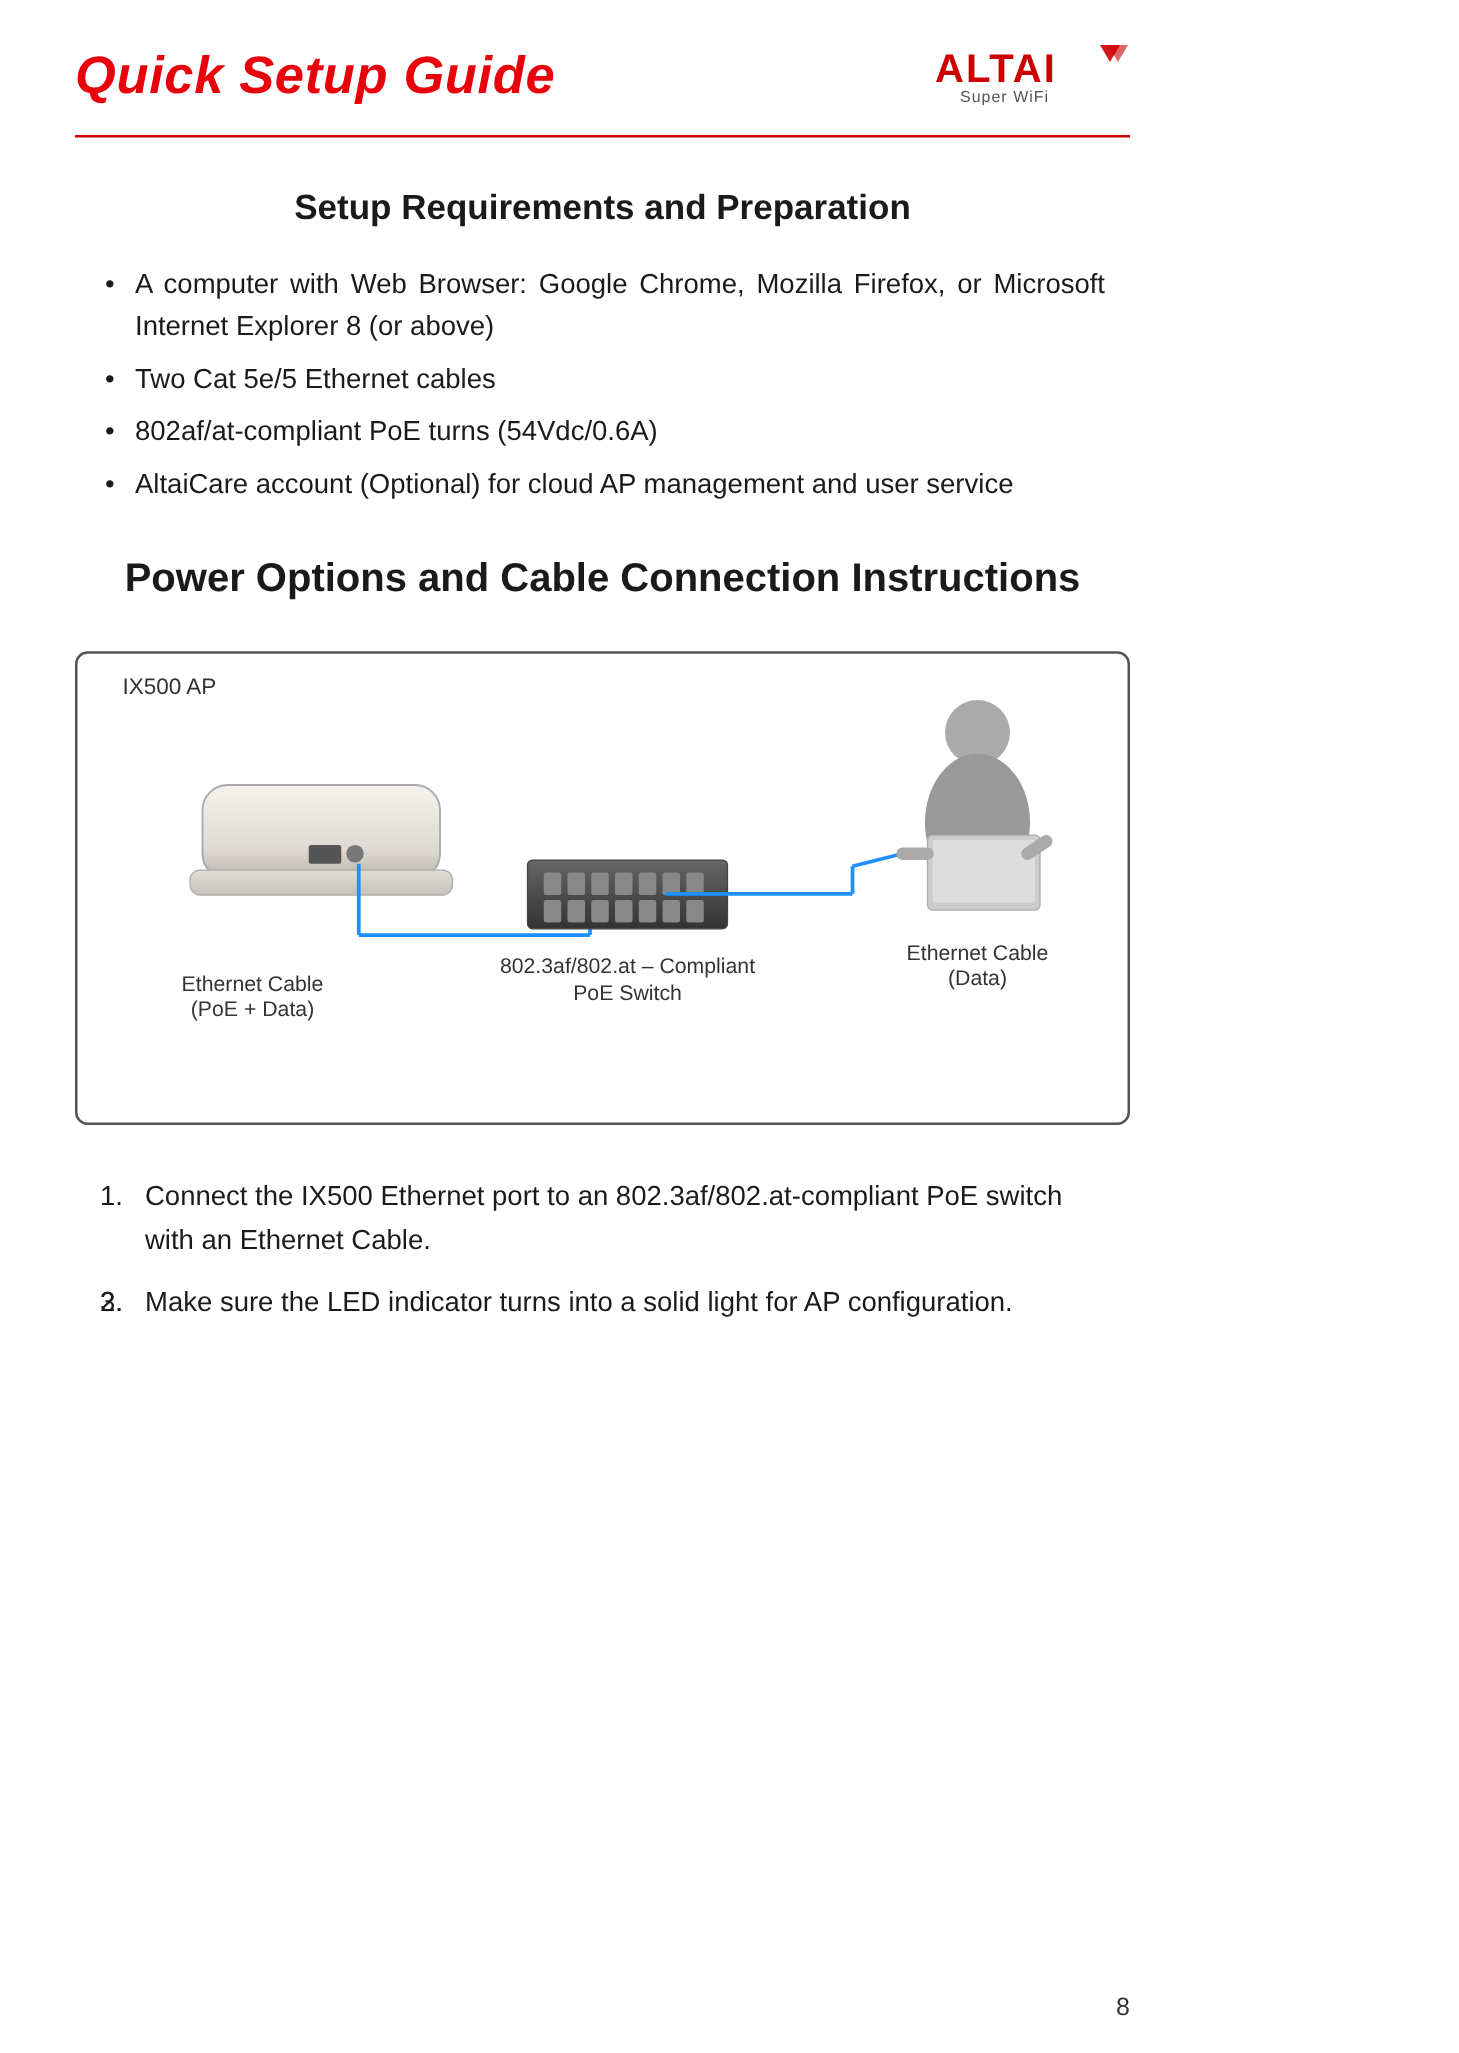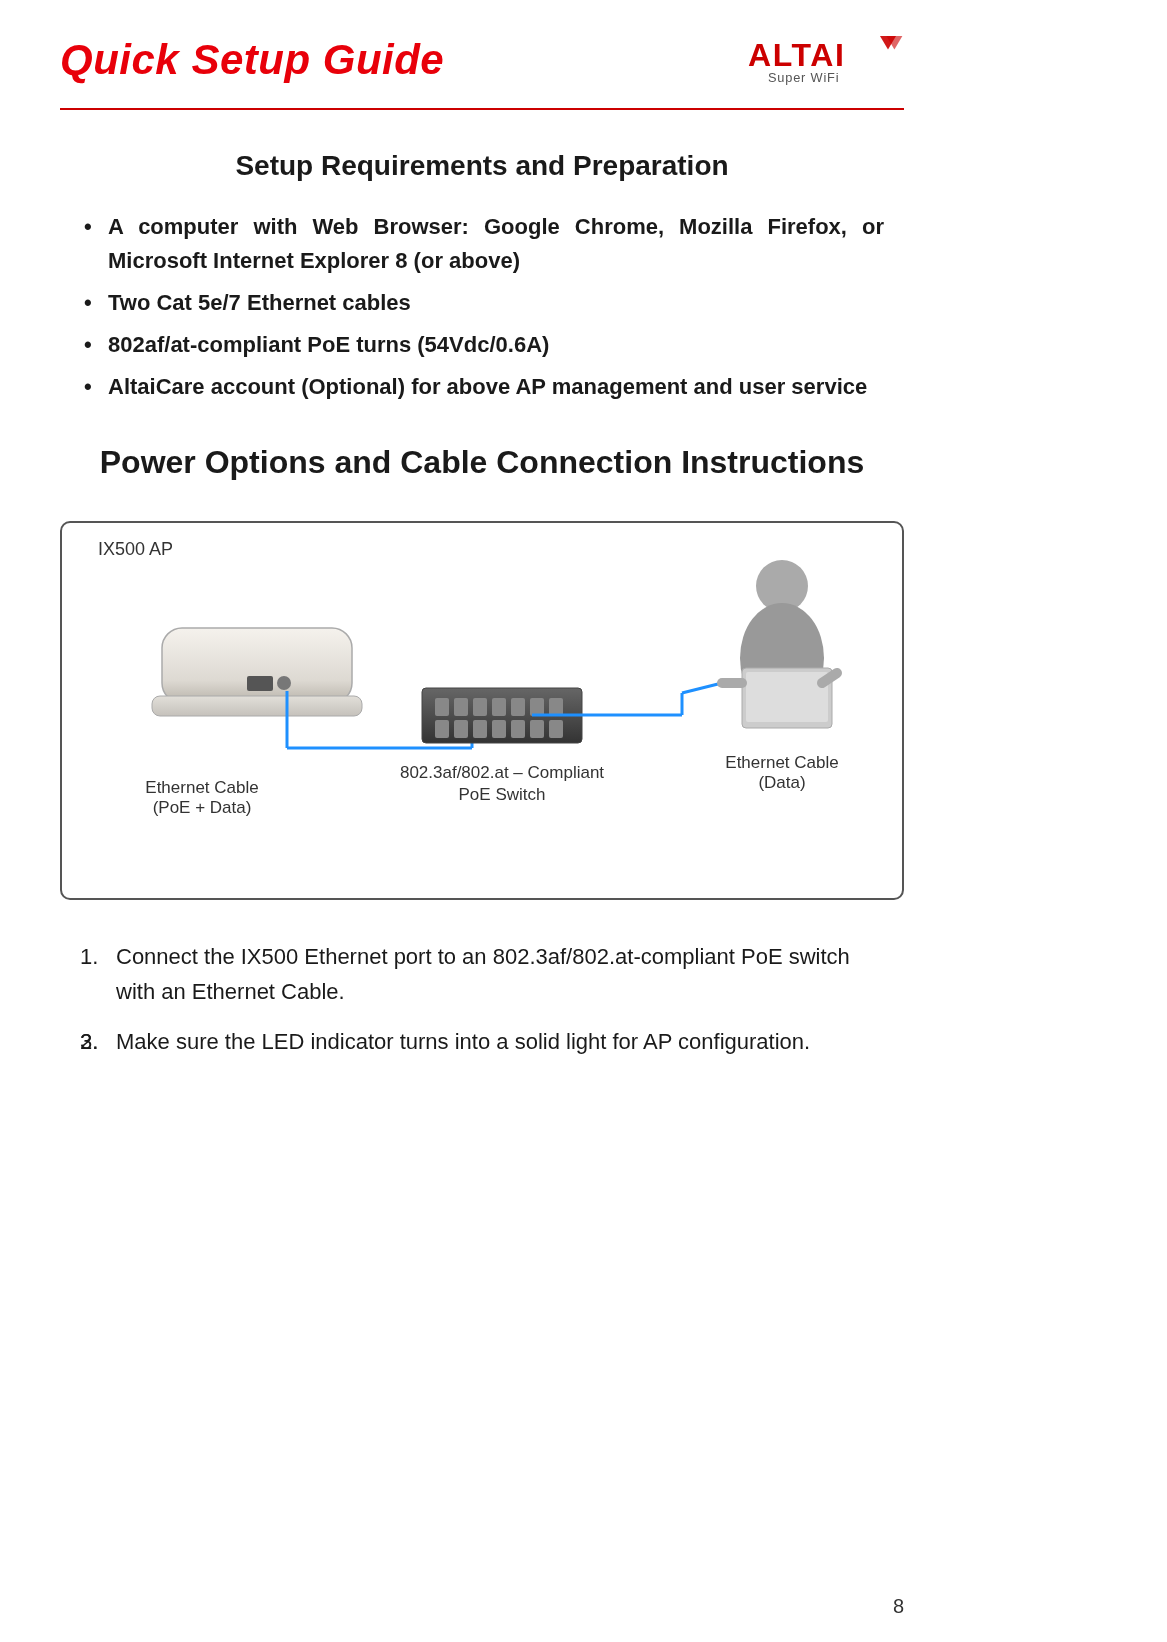--- a/index.html
+++ b/index.html
@@ -66,21 +66,20 @@
     }
 
     .bullet-list li {
       font-size: 22px;
       color: #1a1a1a;
       line-height: 1.55;
       margin-bottom: 8px;
       padding-left: 28px;
       position: relative;
       text-align: justify;
-      font-weight: bold;
     }
 
     .bullet-list li::before {
       content: '•';
       position: absolute;
       left: 4px;
       top: 0;
       font-size: 22px;
       color: #1a1a1a;
     }
@@ -174,23 +173,23 @@
         <polygon points="178,5 198,5 188,22" fill="#cc0000" opacity="0.6"></polygon>
       </svg>
     </div>
   </div>
 
   <div>
     <div class="section-title">Setup Requirements and Preparation</div>
 
     <ul class="bullet-list">
       <li>A computer with Web Browser: Google Chrome, Mozilla Firefox, or Microsoft Internet Explorer 8 (or above)</li>
-      <li>Two Cat 5e/7 Ethernet cables</li>
+      <li>Two Cat 5e/5 Ethernet cables</li>
       <li>802af/at-compliant PoE turns (54Vdc/0.6A)</li>
-      <li>AltaiCare account (Optional) for above AP management and user service</li>
+      <li>AltaiCare account (Optional) for cloud AP management and user service</li>
     </ul>
   </div>
 
   <div class="power-section">
     <div class="power-title">Power Options and Cable Connection Instructions</div>
 
     <div class="diagram-box">
       <div class="diagram-label-top">IX500 AP</div>
 
       <svg class="diagram-svg" viewBox="0 0 820 320" xmlns="http://www.w3.org/2000/svg">

